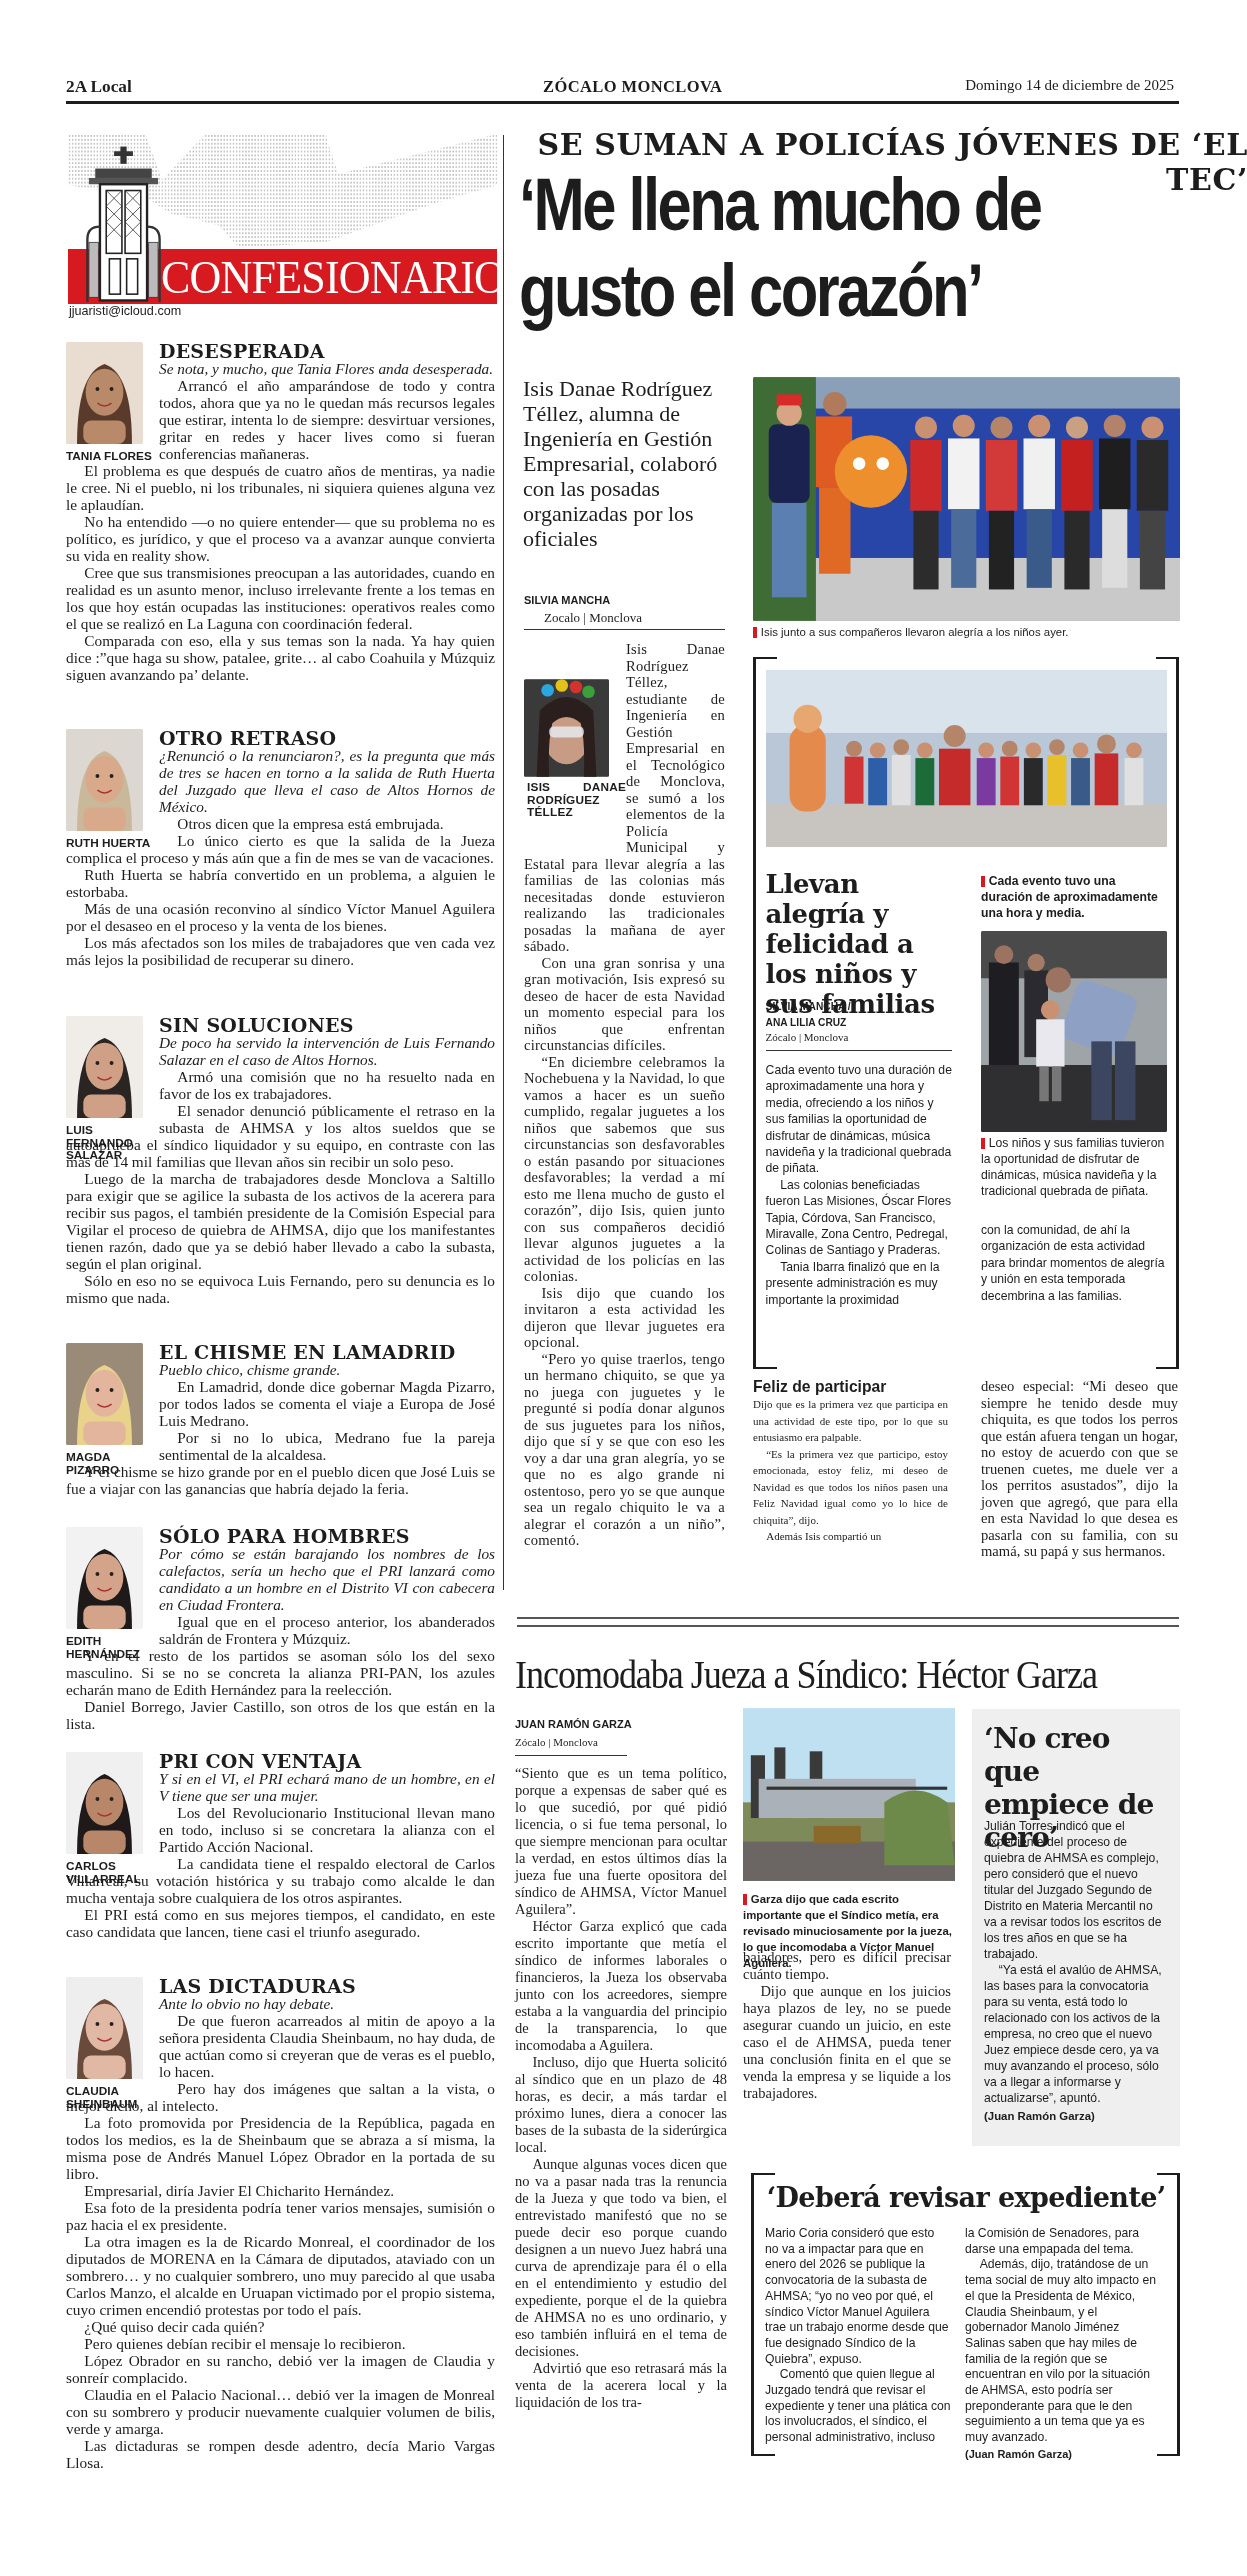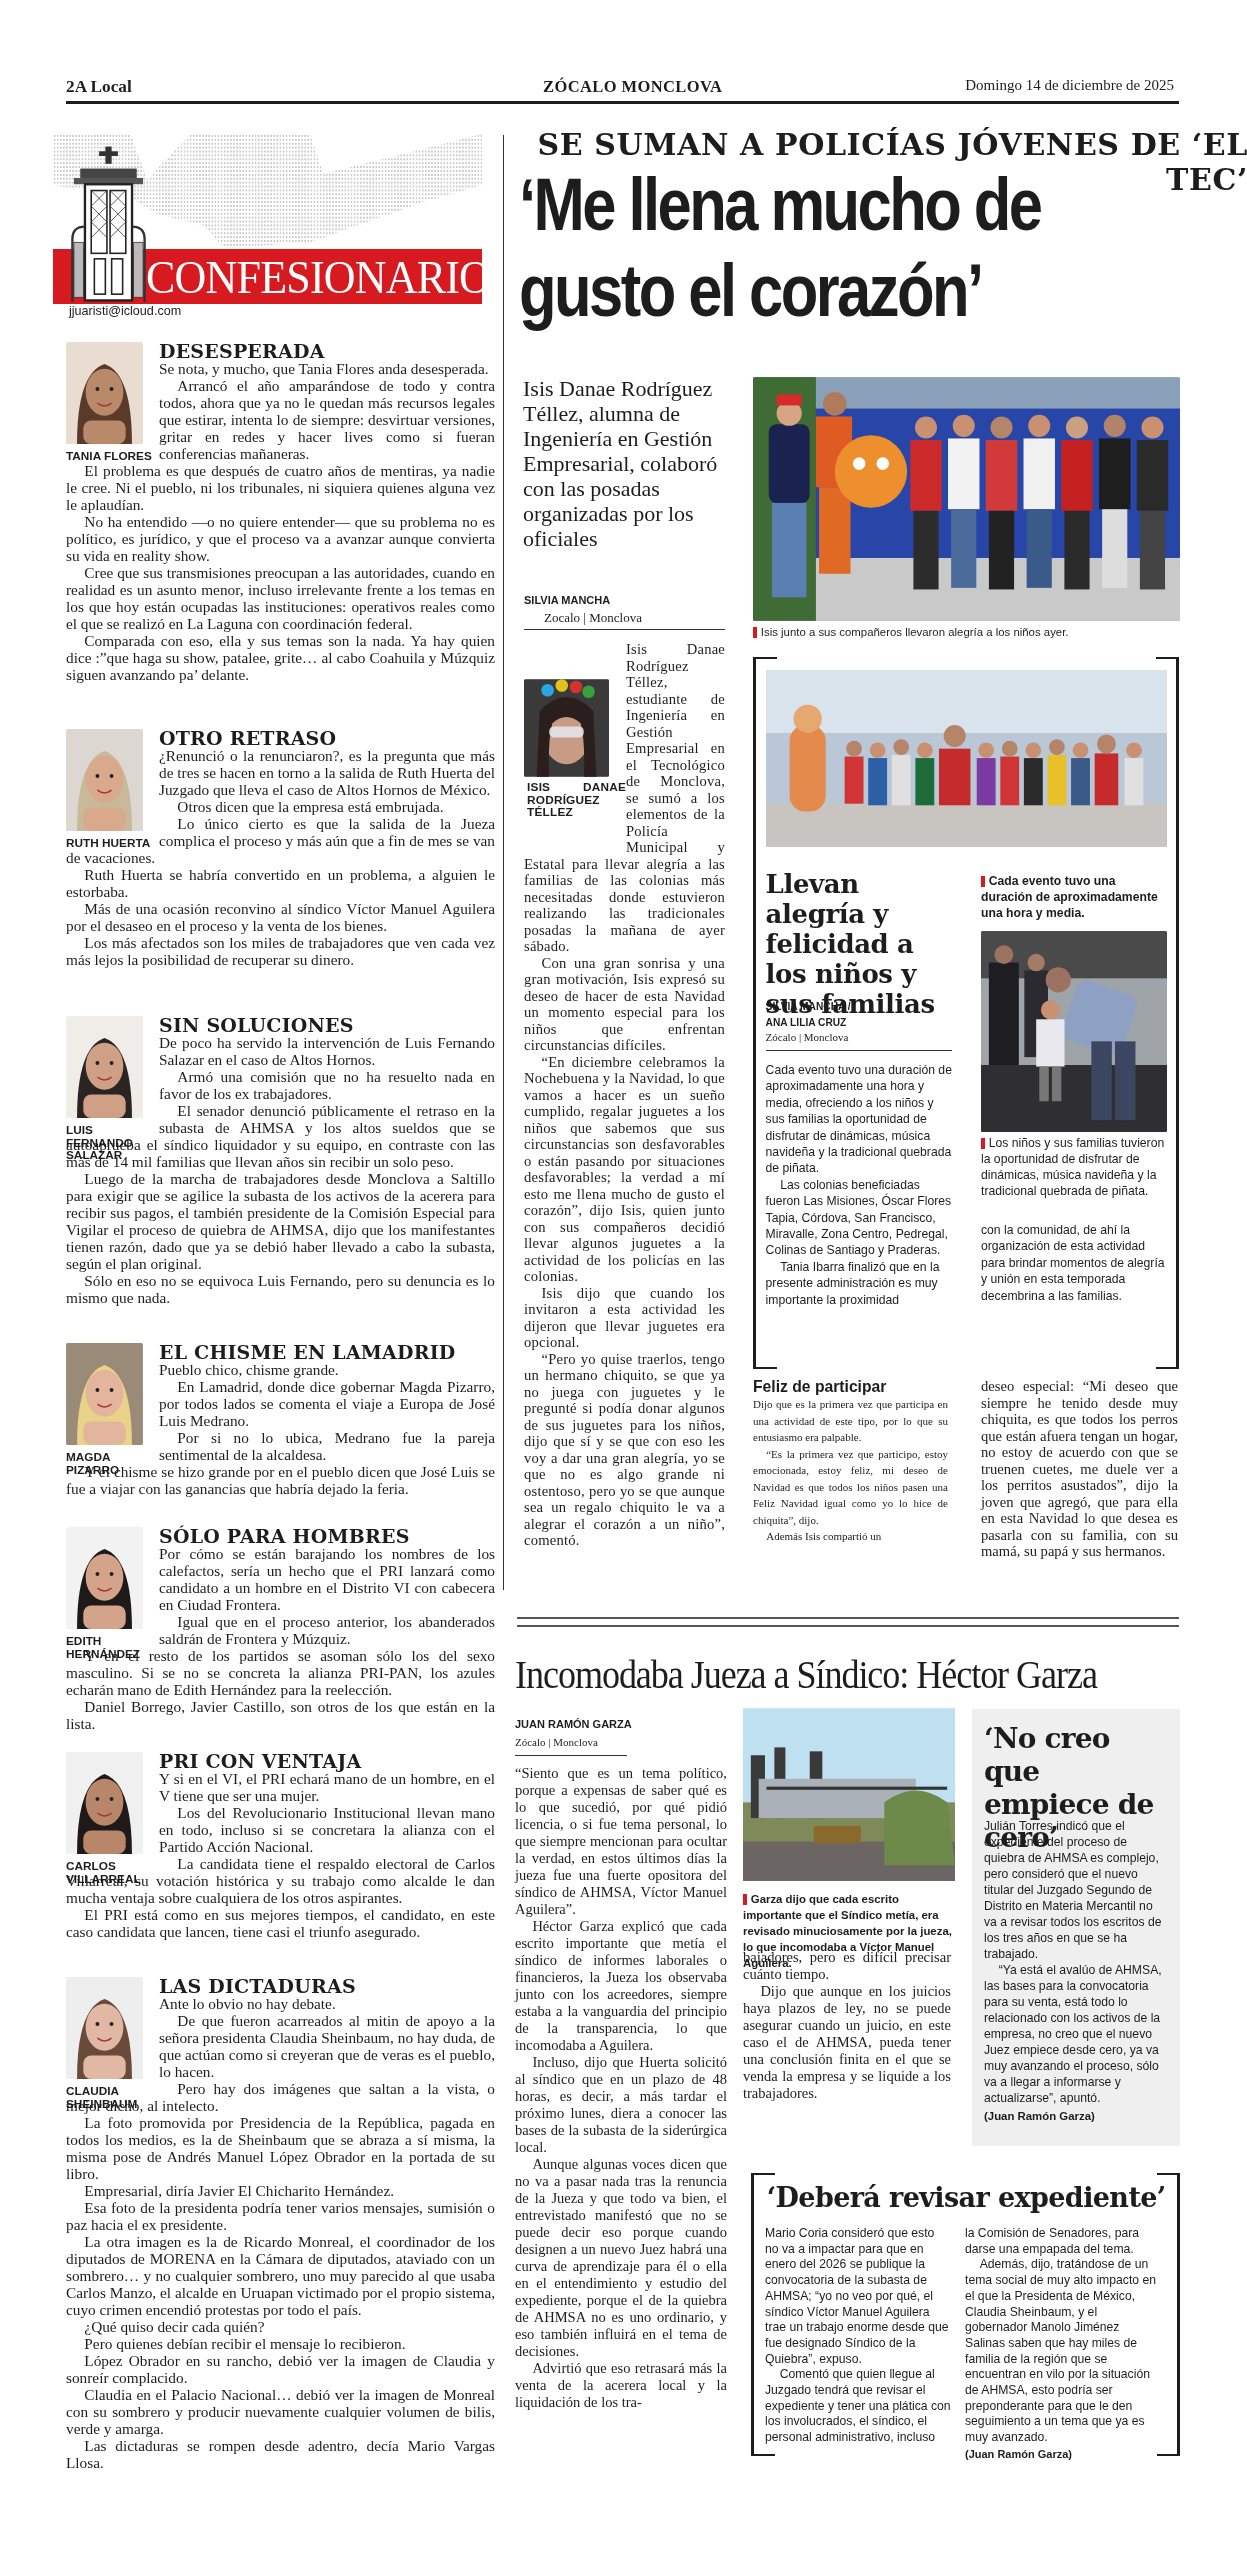--- a/index.html
+++ b/index.html
@@ -11,37 +11,37 @@
   p.noindent { text-indent: 0; }
   .just { text-align: justify; hyphens: auto; }
 
   
   #folio { left: 66px; top: 77px; font-size: 17.3px; font-weight: bold; }
   #paper-name { left: 543px; top: 77px; font-size: 16.5px; font-weight: bold; letter-spacing: 0.4px; }
   #date { right: 74px; top: 77px; font-size: 15px; }
   #header-rule { left: 66px; top: 101px; width: 1113px; height: 3.1px; background: #1d1d1d; }
 
   
-  #banner { left: 53px; top: 134px; width: 429px; height: 169px; }
+  #banner { left: 68px; top: 134px; width: 429px; height: 169px; }
   #banner-dots { left: 0; top: 0; width: 429px; height: 114px;
     background-image: radial-gradient(#9a9a9a 0.6px, transparent 0.9px);
     background-size: 3.1px 3.9px; opacity: 0.55;
     clip-path: polygon(0 0,18% 0,22% 40%,32% 0,60% 0,63% 35%,100% 0,100% 45%,86% 60%,60% 95%,40% 100%,35% 80%,24% 70%,18% 55%,0 45%); }
   #banner-red { left: 0; top: 115px; width: 429px; height: 55px; background: #d71920; }
   #banner-title { left: 93px; top: 118px; color: #fff; font-size: 44px; letter-spacing: -0.8px; transform: scaleY(1.05); }
   #confessional { left: 15.7px; top: 11px; width: 79px; height: 157px; }
   #column-email { left: 69px; top: 304px; font-size: 12.6px; font-family: "Liberation Sans", sans-serif; }
 
   
   .col-item { position: absolute; left: 66px; width: 429px; }
   .col-photo { position: absolute; left: 0; top: 1.6px; width: 77px; height: 102px; border-radius: 1.6px; }
   .col-name { position: absolute; left: 0; top: 110px; font-family: "Liberation Sans", sans-serif; font-weight: bold; font-size: 11.8px; line-height: 12.6px; width: 86px; }
   .col-head { margin-left: 93px; font-size: 19px; font-weight: bold; font-family: "DejaVu Serif", serif; letter-spacing: 0.2px; line-height: 22px; }
   .col-body { font-size: 15.3px; line-height: 17px; }
-  .col-body p.first { text-indent: 0; }
+  .col-body p.first { text-indent: 0; font-style: italic; }
   .wrapbox { float: left; width: 93px; height: 120px; }
 
   
   #vrule { left: 503px; top: 135px; width: 0.8px; height: 1455px; background: #333; }
   #kicker { left: 519px; top: 127px; font-size: 30px; font-weight: bold; font-family: "DejaVu Serif", serif; letter-spacing: 0.6px; text-align: right; }
   #headline { left: 519px; top: 161px; font-size: 75px; line-height: 86px; font-weight: bold; font-family: "Liberation Sans", sans-serif; letter-spacing: -3.1px; transform: scaleX(0.82); transform-origin: left top; width: 834px; }
   #deck { left: 523px; top: 376px; width: 212px; font-size: 22px; line-height: 25px; }
   #byline1 { left: 524px; top: 594px; font-size: 11px; font-weight: bold; font-family: "Liberation Sans", sans-serif; }
   #byline1-loc { left: 544px; top: 610px; font-size: 13px; }
   #byline1-rule { left: 524px; top: 629px; width: 201px; height: 0.8px; background: #333; }

